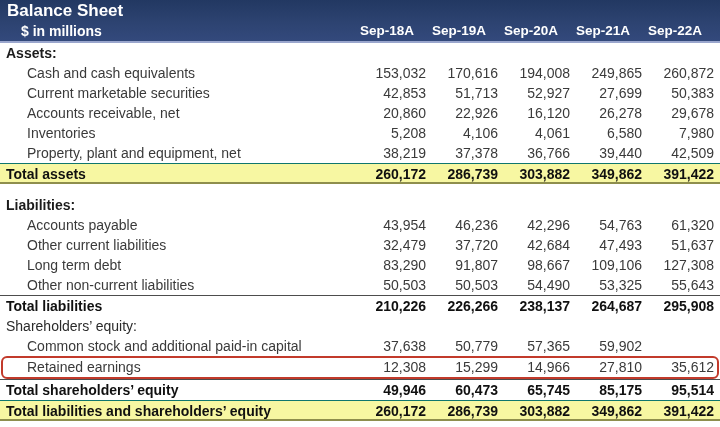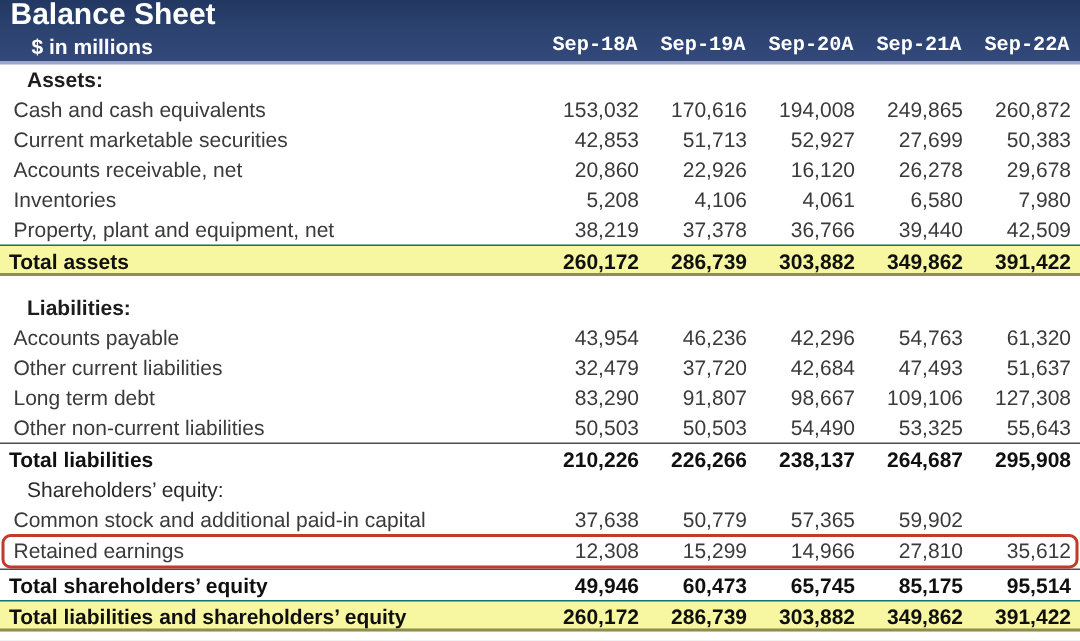--- a/index.html
+++ b/index.html
@@ -8,35 +8,35 @@
     width:720px; height:427px; background:#ffffff; overflow:hidden;
     font-family:"Liberation Sans", sans-serif; font-size:14px; color:#222;
     margin:0 auto;
   }
   
   .hdr {
     background:linear-gradient(180deg,#223862 0%, #2d4371 55%, #33497c 100%);
     border-bottom:2px solid #9aa6cd;
     color:#fff; font-weight:bold; height:43px;
   }
-  .hdr-title { height:21px; line-height:21px; padding-left:7px; font-size:20px; }
+  .hdr-title { height:21px; line-height:21px; padding-left:7px; font-size:17px; }
   .hdr-row2 {
     display:grid; grid-template-columns:1fr 72px 72px 72px 72px 72px;
     height:20px; line-height:20px;
   }
   .hdr-sub { padding-left:21px; }
-  .hdr-col { text-align:right; padding-right:7px; font-size:13.5px; white-space:nowrap;font-family:Liberation Mono, monospace; }
+  .hdr-col { padding-right:7px; font-size:13.5px; white-space:nowrap; }
   
   .row {
     display:grid; grid-template-columns:1fr 72px 72px 72px 72px 72px;
     height:20px; line-height:20px; align-items:center;
   }
-  .label { padding-left:9px; color:#3a3a3a; white-space:nowrap; overflow:hidden; }
+  .label { padding-left:27px; color:#3a3a3a; white-space:nowrap; overflow:hidden; }
   .num   { text-align:right; padding-right:6px; color:#3a3a3a; white-space:nowrap; }
-  .section .label, .section-plain .label { padding-left:18px; }
+  .section .label, .section-plain .label { padding-left:6px; }
   .section .label { font-weight:bold; color:#1c1c1c; }
   .section-plain .label { color:#2a2a2a; }
   .total { font-weight:bold; border-top:1px solid #4d4d4d; height:21px; line-height:20px; }
   .total .label { padding-left:6px; color:#101010; }
   .total .num { color:#101010; }
   .yellow {
     background:#f7f7a2; font-weight:bold;
     border-top:1px solid #0f766e; border-bottom:2px solid #8e8e4d;
     height:21px; line-height:21px;
   }

